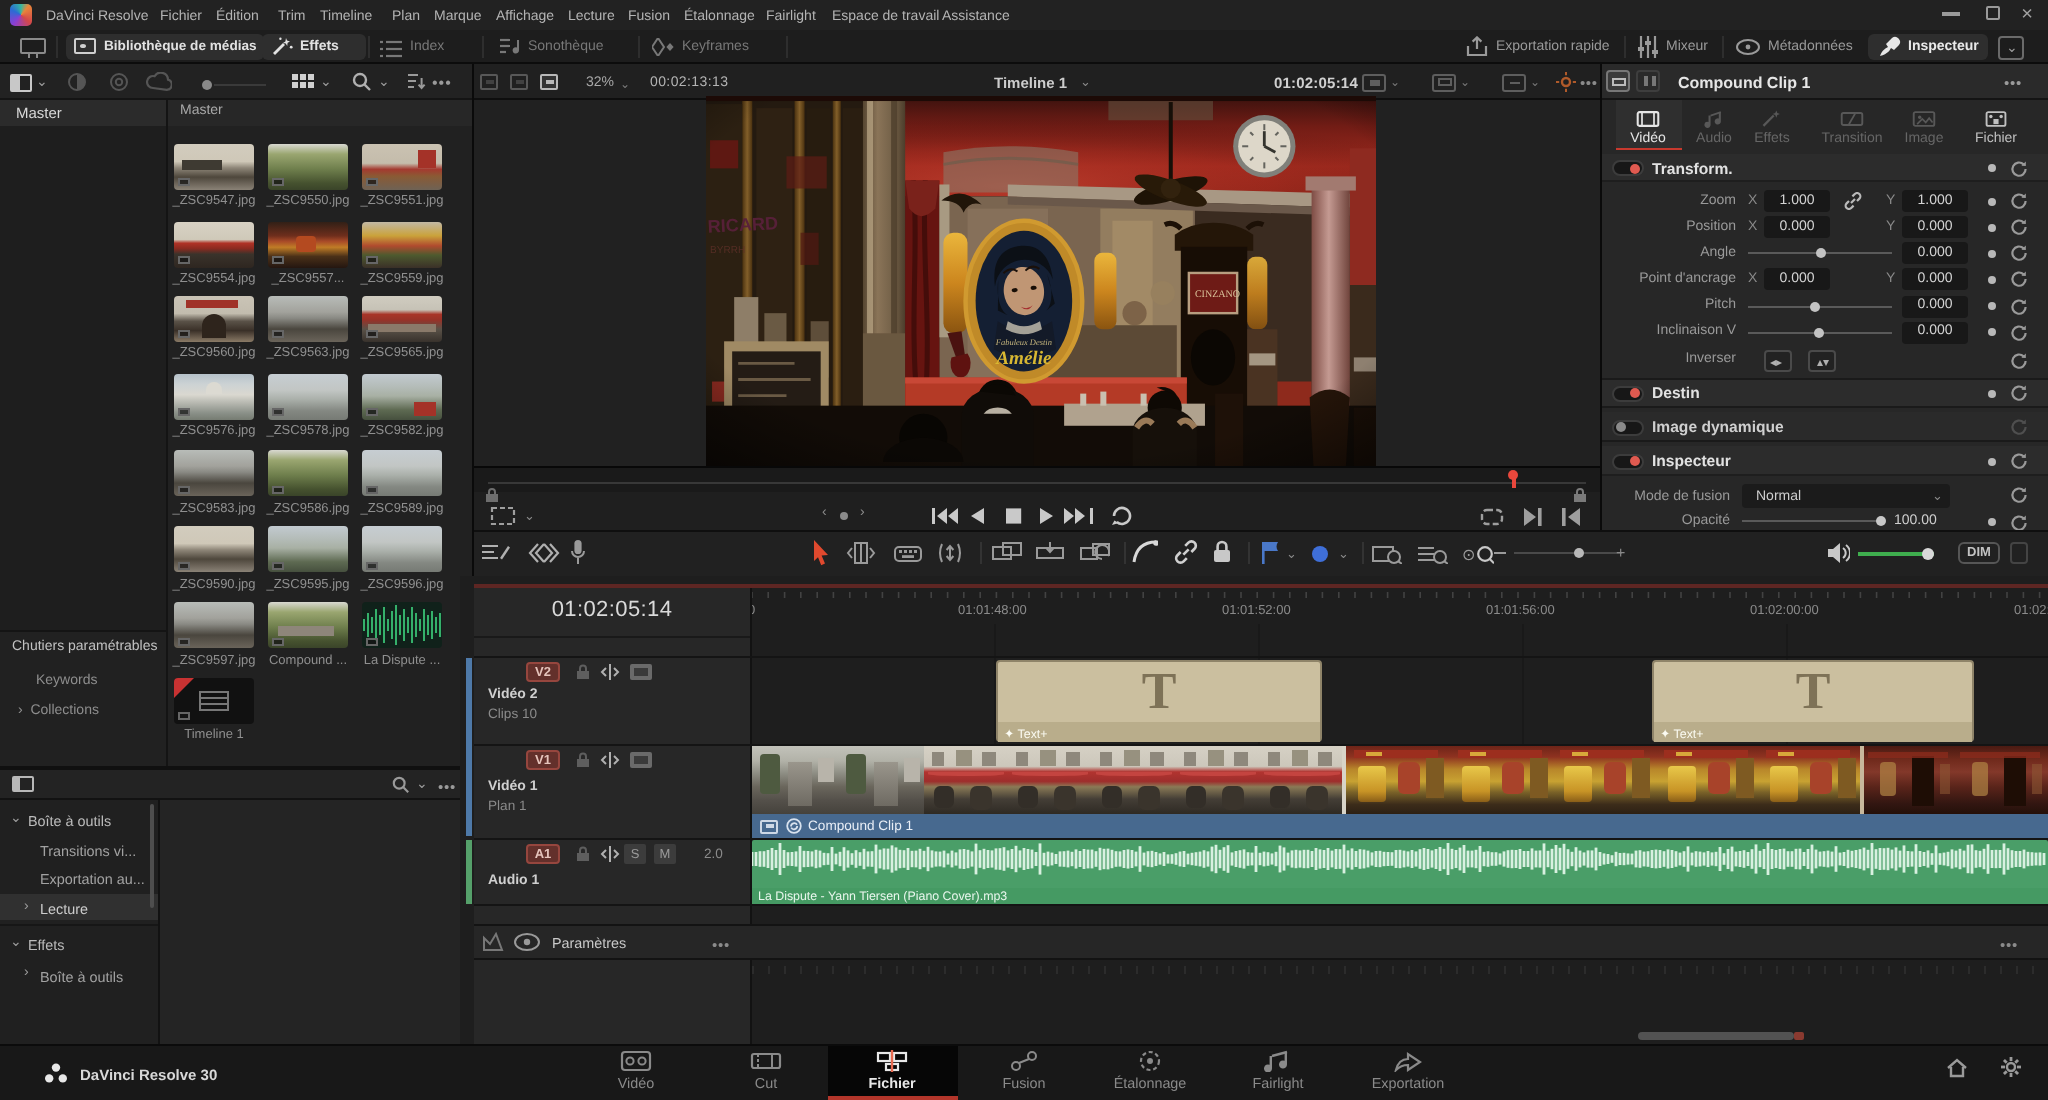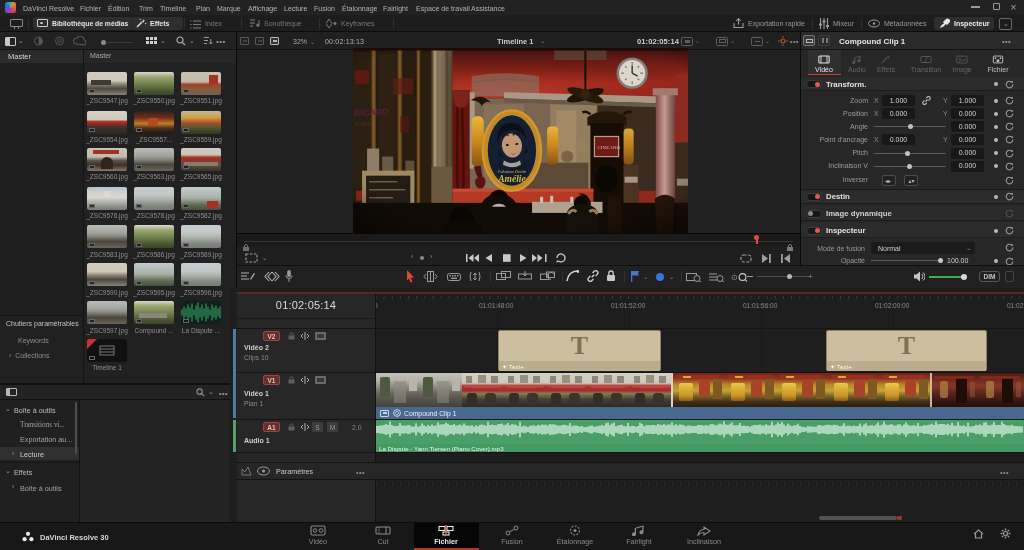--- a/index.html
+++ b/index.html
@@ -300,21 +300,21 @@
       <line x1="6.3" y1="6.3" x2="9" y2="9" stroke="#9a9a9a" stroke-width="1.2"></line>
     </svg>
     <div class="tx" style="left:208px;top:388px;font-size:7px;color:#9a9a9a;">⌄</div>
     <div class="tx" style="left:219px;top:389px;font-size:7.5px;color:#9a9a9a;letter-spacing:.4px;">•••</div>
 
 <div class="abs" style="left:0;top:400px;width:79px;height:123px;background:#202020"></div>
 <div class="abs" style="left:79px;top:400px;width:1px;height:123px;background:#121212"></div>
 <div class="abs" style="left:80px;top:400px;width:156px;height:123px;background:#242424"></div>
 <div class="tx" style="left:5px;top:405px;font-size:7px;color:#9a9a9a;">⌄</div>
     <div class="tx" style="left:14px;top:406px;font-size:7.2px;color:#bcbcbc;">Boîte à outils</div>
-    <div class="tx" style="left:20px;top:421px;font-size:7.2px;color:#a2a2a2;font-family:Liberation Serif, serif;">Transitions vi...</div>
+    <div class="tx" style="left:20px;top:421px;font-size:7.2px;color:#a2a2a2;">Transitions vi...</div>
     <div class="tx" style="left:20px;top:435px;font-size:7.2px;color:#a2a2a2;">Exportation au...</div>
     <div class="abs" style="left:0px;top:447px;width:79px;height:13px;background:#303030"></div>
     <div class="tx" style="left:12px;top:449.5px;font-size:7px;color:#9a9a9a;">›</div>
     <div class="tx" style="left:20px;top:449.5px;font-size:7.2px;color:#cccccc;">Lecture</div>
     <div class="abs" style="left:0px;top:462px;width:79px;height:1px;background:#161616"></div>
     <div class="tx" style="left:5px;top:467px;font-size:7px;color:#9a9a9a;">⌄</div>
     <div class="tx" style="left:14px;top:468px;font-size:7.2px;color:#bcbcbc;">Effets</div>
     <div class="tx" style="left:12px;top:483px;font-size:7px;color:#9a9a9a;">›</div>
     <div class="tx" style="left:20px;top:483.5px;font-size:7.2px;color:#a2a2a2;">Boîte à outils</div>
 <div class="abs" style="left:75px;top:402px;width:2px;height:52px;background:#4e4e4e;border-radius:1px"></div>
@@ -1621,21 +1621,21 @@
     </svg>
     <div class="tx" style="left:535px;top:537px;width:80px;text-align:center;font-size:7.2px;color:#8a8a8a;">Étalonnage</div>
     <svg class="abs" style="left:631px;top:525px" width="16" height="11" viewBox="0 0 16 11">
       <path d="M12.5 1v6.2a2 2 0 1 1-1.2-1.8V1z M5 3v6.2a2 2 0 1 1-1.2-1.8V3z" fill="#8a8a8a"></path>
       <line x1="5" y1="3" x2="12.5" y2="1" stroke="#8a8a8a" stroke-width="1.2"></line>
     </svg>
     <div class="tx" style="left:599px;top:537px;width:80px;text-align:center;font-size:7.2px;color:#8a8a8a;">Fairlight</div>
     <svg class="abs" style="left:696px;top:525px" width="16" height="11" viewBox="0 0 16 11">
       <path d="M2 10 C3 6 5 4.5 8 4.5 L8 2 14 6 8 10 8 7.5 C5.5 7.5 4 8 2 10z" fill="none" stroke="#8a8a8a" stroke-width="1.1"></path>
     </svg>
-    <div class="tx" style="left:664px;top:537px;width:80px;text-align:center;font-size:7.2px;color:#8a8a8a;">Inclinaison</div>
+    <div class="tx" style="left:664px;top:537px;width:80px;text-align:center;font-size:7.2px;color:#8a8a8a;">Exportation</div>
     <svg class="abs" style="left:973px;top:529px" width="11" height="10" viewBox="0 0 11 10">
       <path d="M1 5 5.5 1 10 5" fill="none" stroke="#9a9a9a" stroke-width="1.2"></path>
       <path d="M2.5 4.5V9h6V4.5" fill="none" stroke="#9a9a9a" stroke-width="1.2"></path>
     </svg>
     <svg class="abs" style="left:1000px;top:528px" width="11" height="11" viewBox="0 0 11 11">
       <circle cx="5.5" cy="5.5" r="2" fill="none" stroke="#9a9a9a" stroke-width="1.2"></circle>
       <g stroke="#9a9a9a" stroke-width="1.4">
         <line x1="8.50" y1="5.50" x2="10.50" y2="5.50"></line>
         <line x1="7.62" y1="7.62" x2="9.04" y2="9.04"></line>
         <line x1="5.50" y1="8.50" x2="5.50" y2="10.50"></line>

